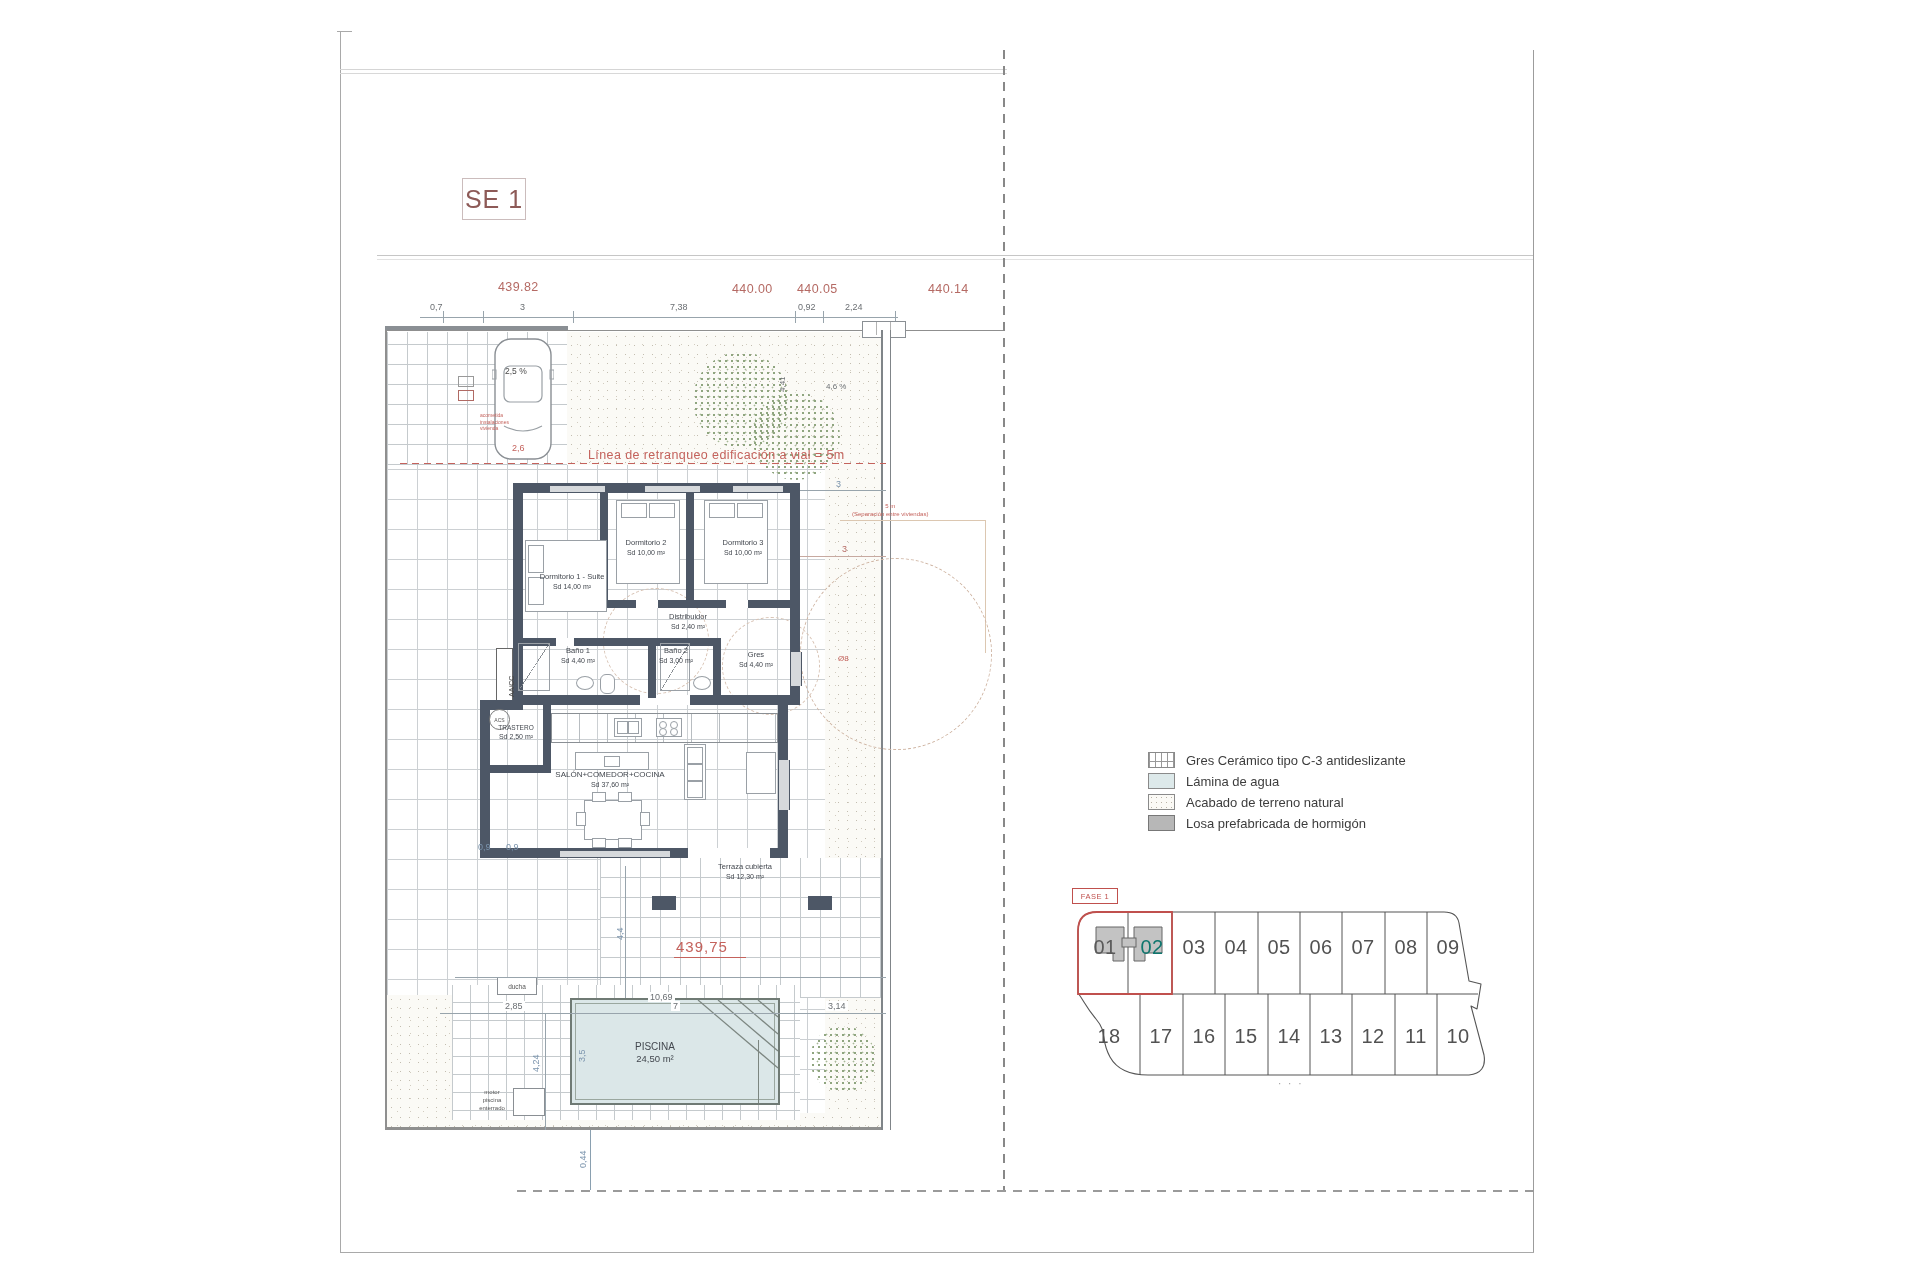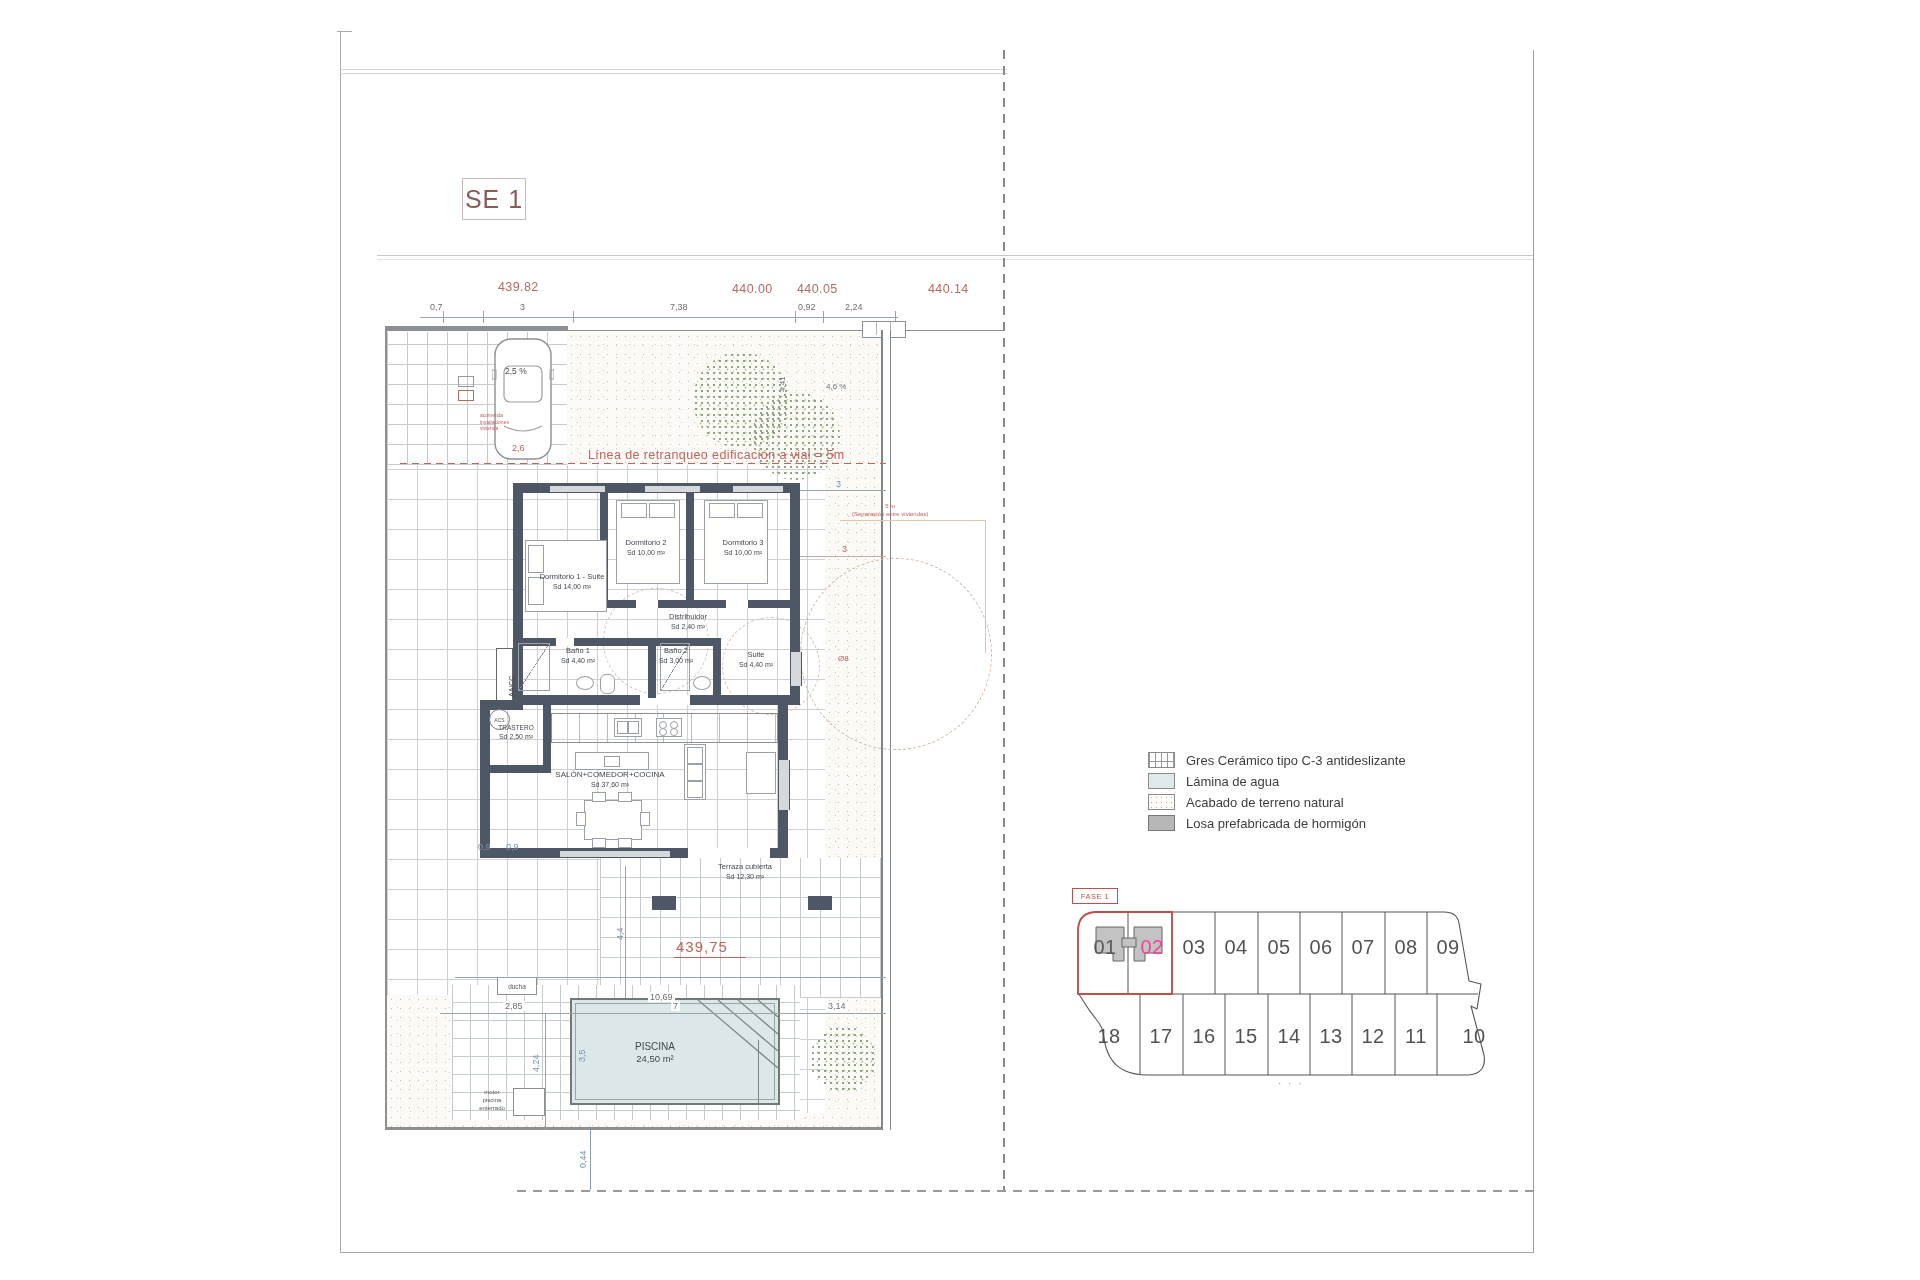--- a/index.html
+++ b/index.html
@@ -275,21 +275,21 @@
   </div>
   <div class="roomlbl" style="left:578px;top:646px;">
     <span class="nm">Baño 1</span>
       <span class="ar">Sd 4,40 m²</span>
   </div>
   <div class="roomlbl" style="left:676px;top:646px;">
     <span class="nm">Baño 2</span>
       <span class="ar">Sd 3,00 m²</span>
   </div>
   <div class="roomlbl" style="left:756px;top:650px;">
-    <span class="nm">Suite</span>
+    <span class="nm">Gres</span>
       <span class="ar">Sd 4,40 m²</span>
   </div>
   <div class="roomlbl" style="left:516px;top:724px;font-size:6.5px;white-space:normal;width:50px;">
     <span class="nm">TRASTERO</span>
       <span class="ar">Sd 2,50 m²</span>
   </div>
   <div class="roomlbl" style="left:610px;top:770px;font-size:8px;">
     <span class="nm">SALÓN+COMEDOR+COCINA</span>
       <span class="ar">Sd 37,60 m²</span>
   </div>
@@ -401,33 +401,33 @@
       <path d="M 8 46 Q 8 27 27 27 L 102 27 L 102 109 L 8 109 Z" fill="none" stroke="#c0504d" stroke-width="1.8"></path>
 
       <g fill="#c3c3c3" stroke="#666" stroke-width="1">
         <path d="M 26 42 h 28 v 34 h -11 v -8 h -17 Z"></path>
         <path d="M 64 42 h 28 v 26 h -17 v 8 h -11 Z"></path>
         <rect x="52" y="53" width="14" height="9"></rect>
       </g>
     </svg>
 
     <div class="num" style="left:1105px;top:936px;color:#5a5a5a;">01</div>
-    <div class="num" style="left:1152px;top:936px;color:#ec4899;">02</div>
+    <div class="num" style="left:1152px;top:936px;color:#0f766e;">02</div>
     <div class="num" style="left:1194px;top:936px;">03</div>
     <div class="num" style="left:1236px;top:936px;text-align:right;">04</div>
     <div class="num" style="left:1279px;top:936px;">05</div>
     <div class="num" style="left:1321px;top:936px;">06</div>
     <div class="num" style="left:1363px;top:936px;">07</div>
     <div class="num" style="left:1406px;top:936px;">08</div>
     <div class="num" style="left:1448px;top:936px;">09</div>
     <div class="num" style="left:1109px;top:1025px;">18</div>
     <div class="num" style="left:1161px;top:1025px;">17</div>
     <div class="num" style="left:1204px;top:1025px;">16</div>
     <div class="num" style="left:1246px;top:1025px;">15</div>
     <div class="num" style="left:1289px;top:1025px;">14</div>
     <div class="num" style="left:1331px;top:1025px;">13</div>
     <div class="num" style="left:1373px;top:1025px;">12</div>
     <div class="num" style="left:1416px;top:1025px;">11</div>
-    <div class="num" style="left:1458px;top:1025px;margin-left:16px;">10</div>
+    <div class="num" style="left:1458px;top:1025px;">10</div>
     <div class="abs" style="left:1278px;top:1078px;font-size:10px;color:#999;letter-spacing:2px;">· · ·</div>
   </div>
 
 </div>
 
 </body></html>

